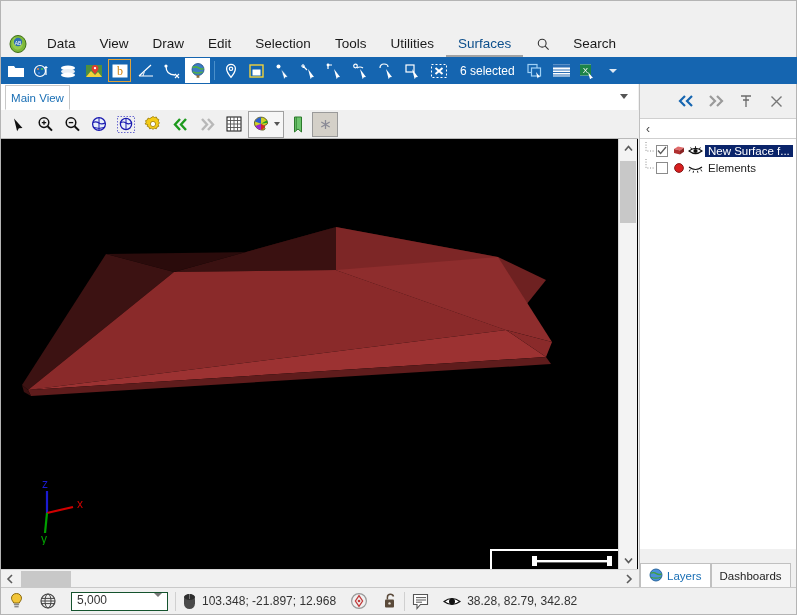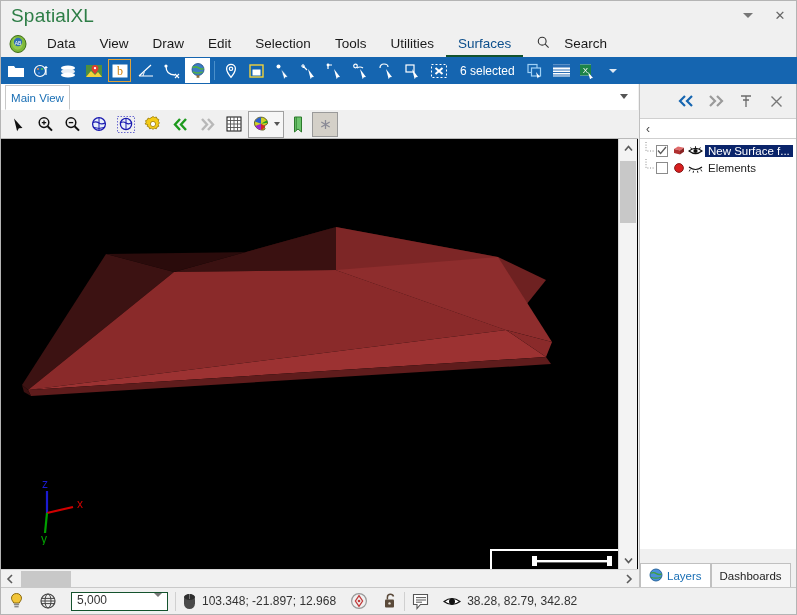--- a/index.html
+++ b/index.html
@@ -15,22 +15,22 @@
   .titlebar{position:absolute;left:0;top:0;width:795px;height:29px;background:#f0f0f0;display:flex;align-items:center;}
   .app-title{font-size:19px;color:#2d7d46;padding-left:10px;letter-spacing:.2px;font-family:"Liberation Sans",sans-serif;}
   .title-btns{margin-left:auto;display:flex;align-items:center;height:29px;}
   .title-btn{width:32px;height:29px;display:flex;align-items:center;justify-content:center;color:#666;font-size:13px;}
   .caret-dn{width:0;height:0;border-left:5px solid transparent;border-right:5px solid transparent;border-top:5px solid #777;}
 
   
   .menubar{position:absolute;left:0;top:29px;width:795px;height:27px;background:#f0f0f0;display:flex;align-items:center;}
   .menu-logo{width:34px;height:27px;display:flex;align-items:center;justify-content:center;}
   .menu-item{padding:0 12px;height:27px;line-height:27px;font-size:13.5px;color:#1a1a1a;cursor:default;}
-  .menu-item.active{color:#0d4f8b;border-bottom:2px solid #14532d;height:25px;line-height:27px;}
-  .menu-search{display:flex;align-items:flex-start;gap:14px;padding-left:14px;font-size:13.5px;color:#1a1a1a;}
+  .menu-item.active{color:#0d4f8b;border-bottom:2px solid #a3a3a3;height:25px;line-height:27px;}
+  .menu-search{display:flex;align-items:flex-end;gap:23px;padding-left:14px;font-size:13.5px;color:#1a1a1a;}
 
   
   .bluebar{position:absolute;left:0;top:56px;width:795px;height:27px;background:#1565b0;display:flex;align-items:center;padding-left:2px;}
   .bt{width:25px;height:25px;display:flex;align-items:center;justify-content:center;margin-right:1px;position:relative;}
   .bt.framed{outline:1px solid #e0a33a;outline-offset:-2px;}
   .bt.lit{background:#ffffff;}
   .bt-sep{width:1px;height:19px;background:#4a8fc9;margin:0 3px;}
   .bt-label{color:#ffffff;font-size:12px;padding:0 8px;white-space:nowrap;}
   .bt-caret{width:0;height:0;border-left:4px solid transparent;border-right:4px solid transparent;border-top:4px solid #dfe9f3;}
 
@@ -88,31 +88,20 @@
   .sb-item{display:flex;align-items:center;height:27px;padding:0 7px;font-size:12px;color:#333;gap:6px;}
   .sb-combo{width:97px;height:19px;border:1px solid #14532d;background:#fff;display:flex;align-items:flex-start;font-size:12px;padding-left:5px;box-sizing:border-box;}
   .sb-combo-caret{margin-left:auto;margin-right:5px;width:0;height:0;border-left:4px solid transparent;border-right:4px solid transparent;border-top:4px solid #777;}
   .sb-sep{width:1px;height:19px;background:#d0d0d0;}
 </style>
 </head>
 <body>
 
 <div id="app">
 
-  <div class="titlebar">
-    <div class="app-title">SpatialXL</div>
-    <div class="title-btns">
-      <div class="title-btn">
-          <span class="caret-dn"></span>
-        </div>
-      <div class="title-btn">
-          <span>✕</span>
-        </div>
-    </div>
-  </div>
 
   <div class="menubar">
     <div class="menu-logo">
       <svg width="20" height="20" viewBox="0 0 20 20">
         <ellipse cx="10" cy="10" rx="8" ry="8.5" fill="#7db93a" stroke="#3f6d18" stroke-width="1"></ellipse>
         <path d="M6 4 Q3 8 5 13 Q8 17 12 15 Q16 12 14 7 Q11 3 6 4 Z" fill="#96cc4e"></path>
         <circle cx="10" cy="8" r="4.2" fill="#2f6fb3"></circle>
         <text x="10" y="10.5" font-size="5" fill="#fff" text-anchor="middle" font-family="Liberation Sans, sans-serif">AB</text>
       </svg>
     </div>

